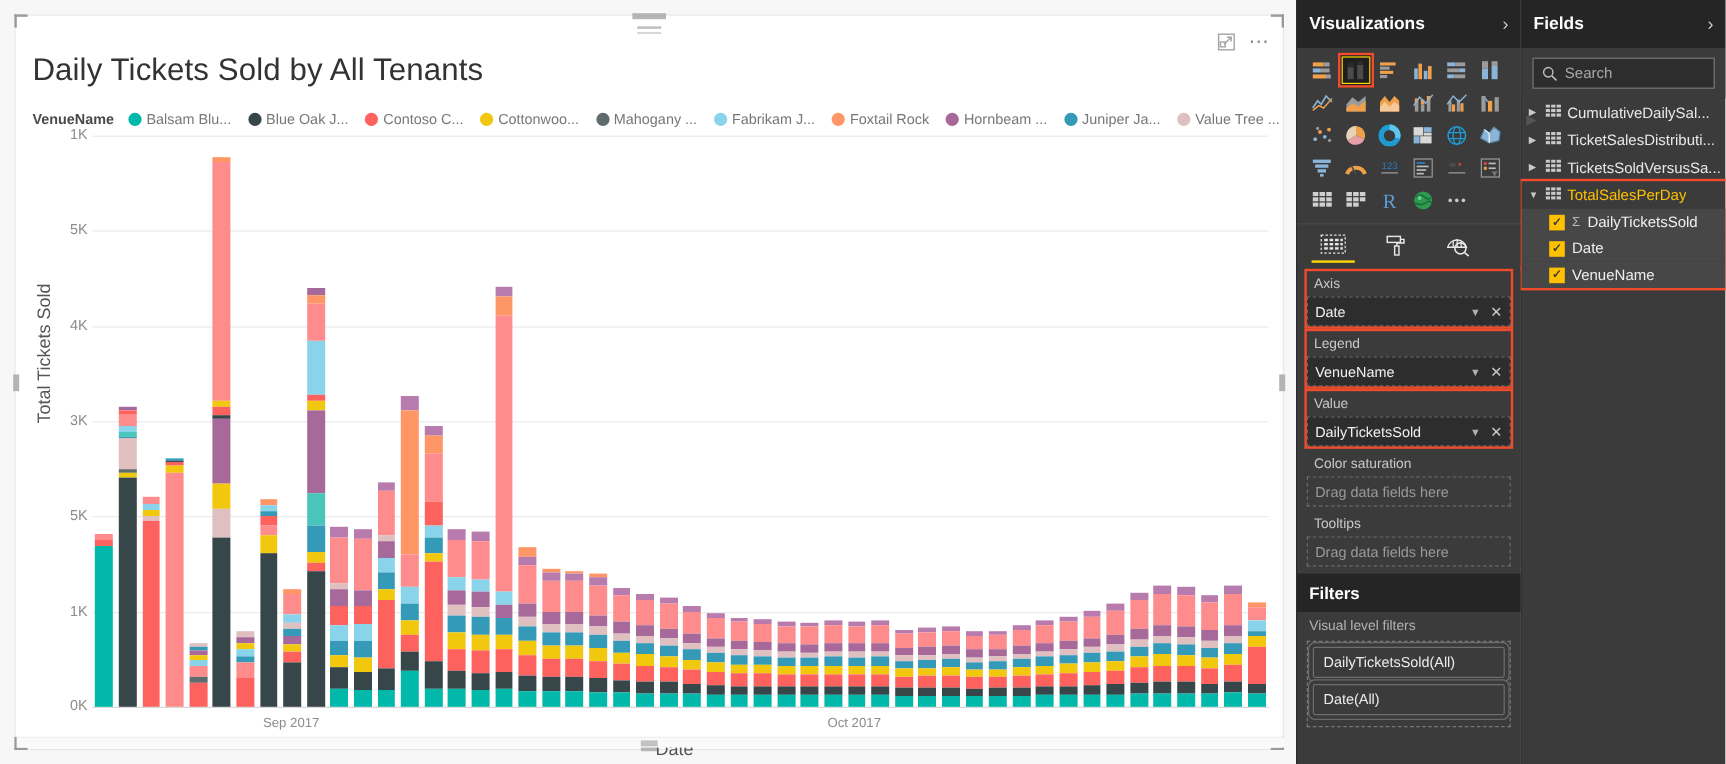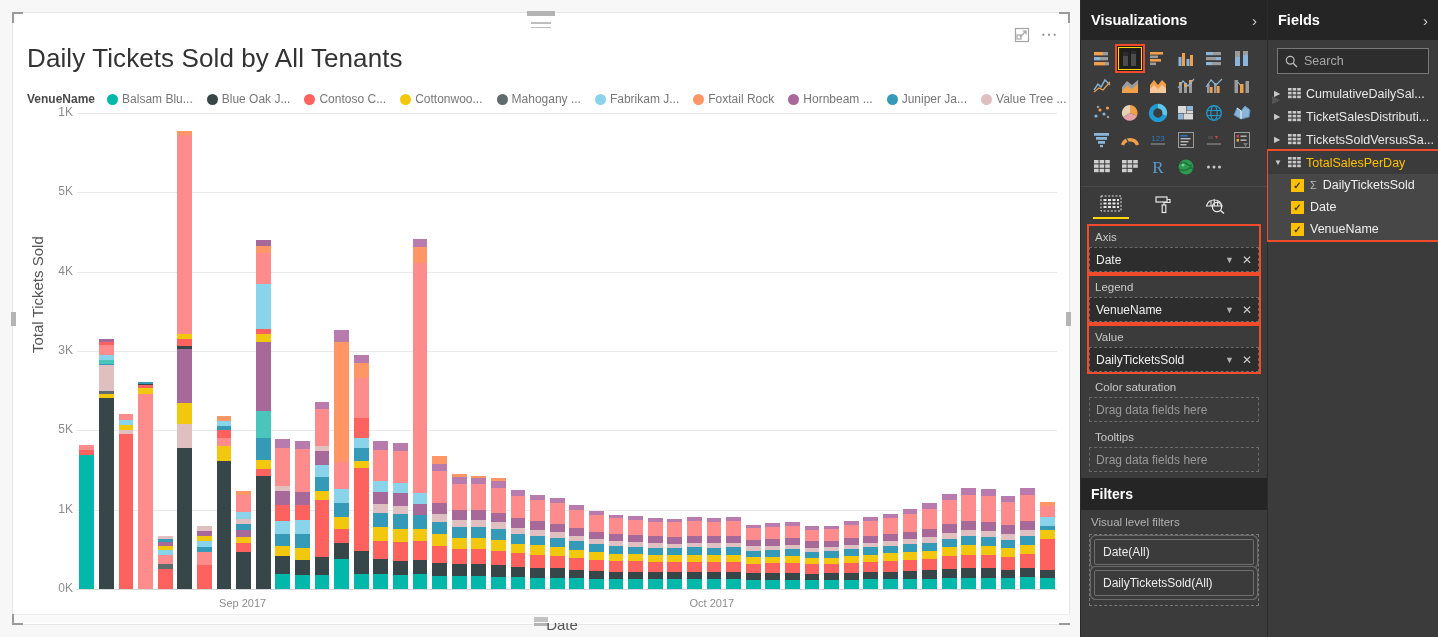--- a/index.html
+++ b/index.html
@@ -1176,22 +1176,22 @@
           </div>
         </div>
       </div>
 
     <div class="filters-header">
       <h2>Filters</h2>
     </div>
     <div class="filters-body">
       <div class="filters-sub">Visual level filters</div>
       <div class="filters-outline" id="filter-list">
+          <div class="filter-card">DailyTicketsSold(All)</div>
           <div class="filter-card">Date(All)</div>
-          <div class="filter-card">DailyTicketsSold(All)</div>
         </div>
     </div>
   </div>
 
   <div class="fields-pane">
     <div class="pane-header">
       <h2>Fields</h2>
       <span class="chev">›</span>
     </div>
     <div class="search-wrap">

